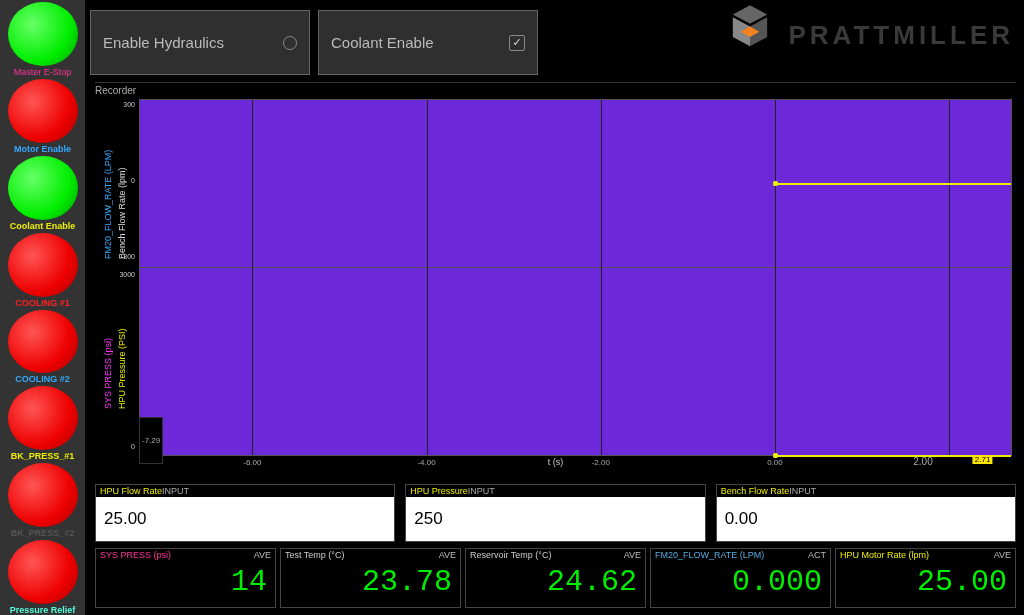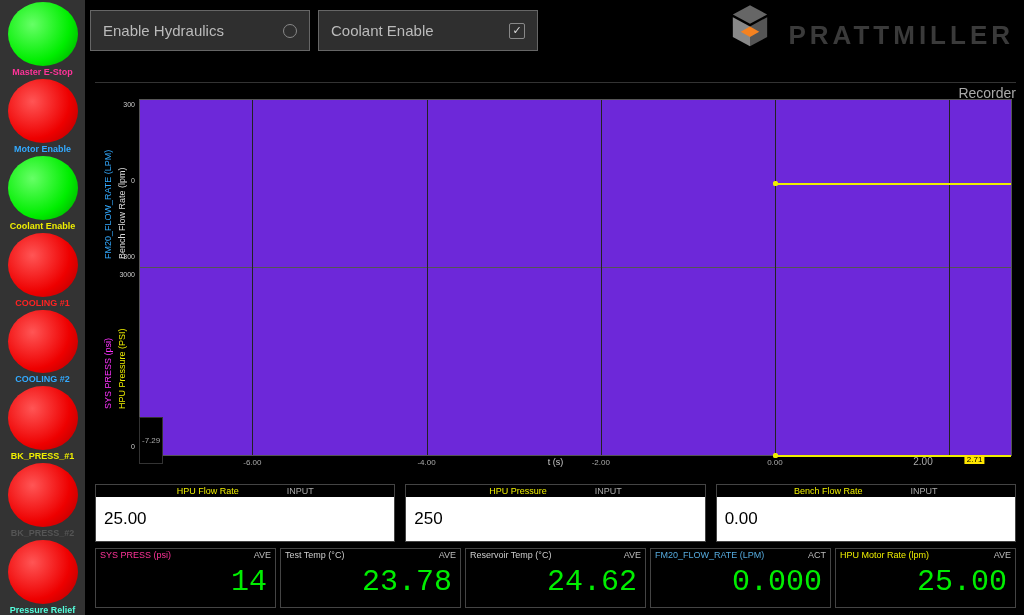--- a/index.html
+++ b/index.html
@@ -18,76 +18,76 @@
   display: flex; flex-direction: column; align-items: center;
   padding-top: 0;
 }
 .indicator {
   width: 70px; height: 70px; border-radius: 50%;
   margin-top: 2px;
 }
 .ind-green { background: radial-gradient(circle at 35% 35%, #6f6, #0e0 60%, #090); }
 .ind-red { background: radial-gradient(circle at 35% 35%, #f55, #e00 60%, #a00); }
 .ind-label { font-size: 9px; text-align: center; margin-top: 1px; width: 84px; }
-.lbl-pink { color: #ff3399; font-weight: bold; }
+.lbl-pink { color: #ff3399; font-weight: normal; }
 .lbl-blue { color: #3af; font-weight: bold; }
 .lbl-yellow { color: #ee0; font-weight: bold; }
 .lbl-red { color: #f22; font-weight: bold; }
 .lbl-dim { color: #555; font-weight: bold; }
 .lbl-cyan { color: #5fd; font-weight: bold; }
 
 .topbar {
   position: absolute; left: 90px; top: 10px; right: 10px; height: 60px;
   display: flex; gap: 8px;
 }
 .toggle-btn {
   border: 1px solid #666; background: #2f2f2f;
-  width: 220px; height: 41px;
+  width: 220px; height: 65px;
   color: #bbb; font-size: 15px;
   display: flex; align-items: center; justify-content: space-between;
   padding: 0 12px;
   cursor: pointer;
 }
 .check-icon { width:16px; height:16px; border:1px solid #888; border-radius:2px; display:flex; align-items:center; justify-content:center; font-size:11px; color:#ddd;}
 .uncheck-icon { width:14px; height:14px; border:1px solid #888; border-radius:50%; }
 
 .logo {
   position:absolute; right:10px; top:0px;
   display:flex; align-items:center; gap:6px;
 }
 .logo-mark svg { width:66px; height:66px; }
 .logo-text { display:flex; font-family: Arial, sans-serif; color:#3a3a3a; font-weight:900; letter-spacing:4px; }
 .logo-text span { font-size:26px; line-height:26px; }
 
 .chart-area {
   position:absolute; left:95px; top:82px; right:8px; height:398px;
   background:#000; border-top:1px solid #333;
 }
-.chart-title { text-align:right; font-size:14px; color:#aaa; padding:2px 0;}
+.chart-title { text-align:left; font-size:10px; color:#aaa; padding:2px 0;}
 .chart-plot {
   position:absolute; left:44px; top:16px; right:4px; bottom:24px;
   border:1px solid #555; background:#6d28d9;
 }
 .chart-xlabel { position:absolute; left:0; right:0; bottom:13px; text-align:center; font-size:9px; color:#ccc;}
 .chart-yaxes { position:absolute; left:0; top:16px; width:44px; bottom:24px; }
 .yaxis-label { position:absolute; transform:rotate(-90deg); transform-origin:left top; font-size:9px; white-space:nowrap; }
 .grid-line { position:absolute; background:#222; }
 .xtick { position:absolute; bottom:16px; font-size:8px; color:#aaa; transform:translateX(-50%);}
 .xtick.first{ transform:none; background:#000; border:1px solid #333; padding:18px 2px; left:44px;}
-.xtick.last{ transform:translateX(-100%); background:#ffe600; color:#000; padding:0 2px; right:12px;margin-top:32px;}
+.xtick.last{ transform:translateX(-100%); background:#ffe600; color:#000; padding:0 2px; right:4px;margin-top:32px;}
 
 .ytick { position:absolute; font-size:7px; color:#ccc; text-align:right; width:18px; }
 .plot-line { position:absolute; height:2px; }
 
 .input-row {
   position:absolute; left:95px; right:8px; top:484px; height:58px;
   display:flex; gap:10px;
 }
 .input-box { flex:1; border:1px solid #444; display:flex; flex-direction:column; }
-.input-head { display:flex; justify-content:center; font-size:9px; padding:1px 4px; background:#000;gap:48px; }
+.input-head { display:flex; justify-content:flex-start; font-size:9px; padding:1px 4px; background:#000; }
 .input-head .name { color:#ee0; }
 .input-head .tag { color:#aaa; }
 .input-field { flex:1; background:#fff; color:#000; font-size:17px; padding:6px 8px; border:none;}
 
 .readout-row {
   position:absolute; left:95px; right:8px; top:548px; height:60px;
   display:flex; gap:4px;
 }
 .readout { flex:1; border:1px solid #444; display:flex; flex-direction:column; }
 .readout-head { display:flex; justify-content:space-between; font-size:9px; padding:1px 4px; background:#000;}

